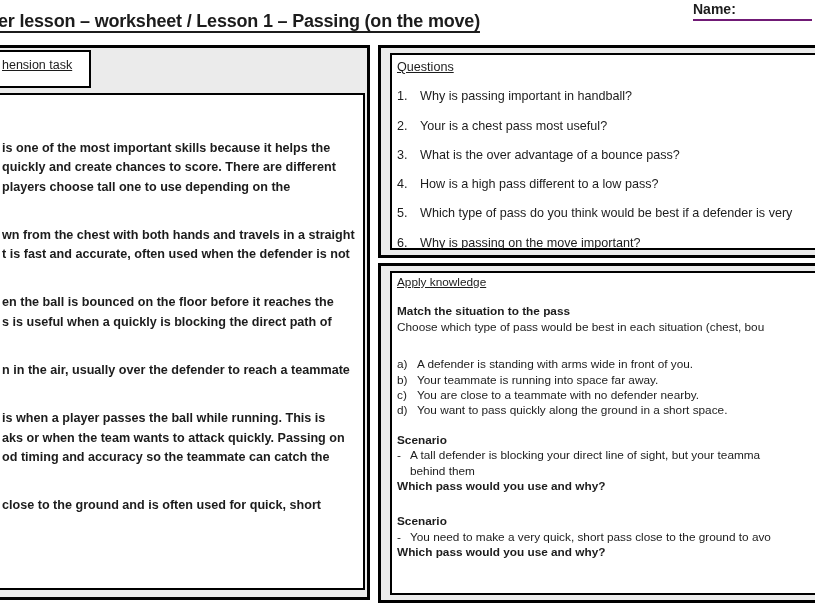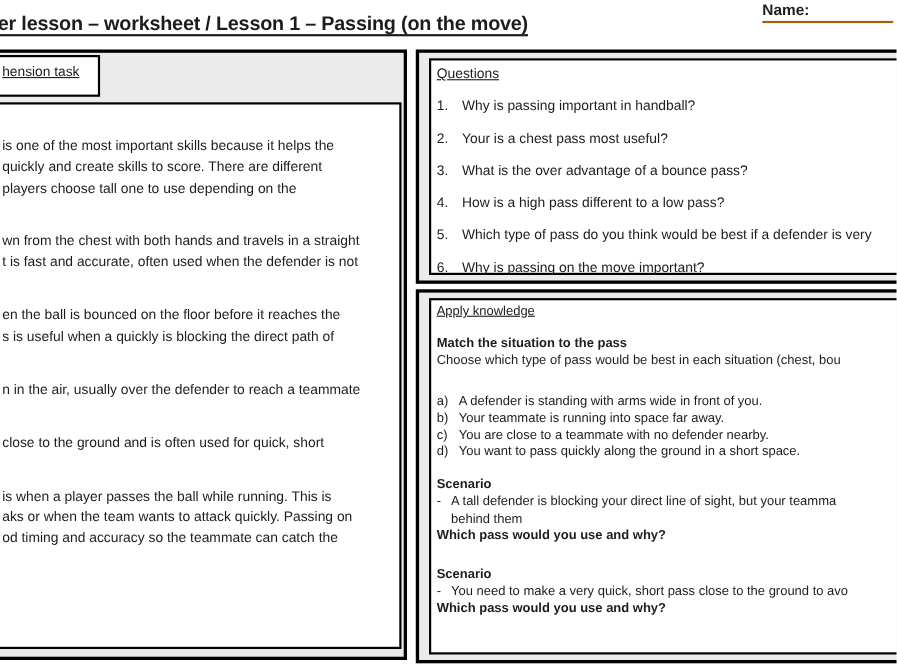--- a/index.html
+++ b/index.html
@@ -15,21 +15,21 @@
   .title{
     position:absolute;left:-2px;top:11px;
     font-size:18px;font-weight:bold;letter-spacing:-0.2px;
     white-space:nowrap;
     text-decoration:underline;
     text-decoration-thickness:2px;
     text-underline-offset:4px;
   }
   .name-block{
     position:absolute;left:693px;top:1px;width:119px;
-    border-bottom:2px solid #a16207;
+    border-bottom:2px solid #701a75;
     font-size:14px;font-weight:bold;
     padding-bottom:2px;
   }
   
   .outer{
     position:absolute;
     background:#ebebeb;
     border:3px solid #000;
     box-sizing:border-box;
   }
@@ -48,21 +48,21 @@
     font-size:12.5px;
     text-decoration:underline;
     white-space:nowrap;
     z-index:2;
   }
   #comp-inner{
     left:-14px;top:93px;width:379px;height:497px;
     padding:28px 6px 0 14px;
     font-size:12.6px;line-height:19.3px;
   }
-  #comp-inner .para{margin:0 0 29px 0;}
+  #comp-inner .para{margin:16px 0 29px 0;font-weight:bold;}
   .line{white-space:nowrap;}
   #q-inner{
     left:390px;top:53px;width:440px;height:197px;
     padding:3px 0 0 5px;
     font-size:12.6px;line-height:19.3px;
   }
   .sec-heading{text-decoration:underline;white-space:nowrap;}
   .q-row{display:flex;margin-top:10px;white-space:nowrap;}
   .q-num{width:23px;flex:0 0 23px;}
   #a-inner{
@@ -90,41 +90,41 @@
   <span>Name:</span>
 </div>
 
 <div class="outer" id="comp-outer"></div>
 <div class="inner" id="comp-label">
   <span>hension task</span>
 </div>
 <div class="inner" id="comp-inner">
   <div class="para">
     <div class="line">is one of the most important skills because it helps the</div>
-    <div class="line">quickly and create skills to score. There are different</div>
+    <div class="line">quickly and create chances to score. There are different</div>
     <div class="line">players choose tall one to use depending on the</div>
   </div>
   <div class="para">
     <div class="line">wn from the chest with both hands and travels in a straight</div>
     <div class="line">t is fast and accurate, often used when the defender is not</div>
   </div>
   <div class="para">
     <div class="line">en the ball is bounced on the floor before it reaches the</div>
     <div class="line">s is useful when a quickly is blocking the direct path of</div>
   </div>
   <div class="para">
     <div class="line">n in the air, usually over the defender to reach a teammate</div>
   </div>
   <div class="para">
-    <div class="line">close to the ground and is often used for quick, short</div>
-  </div>
-  <div class="para">
     <div class="line">is when a player passes the ball while running. This is</div>
     <div class="line">aks or when the team wants to attack quickly. Passing on</div>
     <div class="line">od timing and accuracy so the teammate can catch the</div>
+  </div>
+  <div class="para">
+    <div class="line">close to the ground and is often used for quick, short</div>
   </div>
 </div>
 
 <div class="outer" id="q-outer"></div>
 <div class="inner" id="q-inner">
   <div class="sec-heading">Questions</div>
   <div class="q-row">
     <span class="q-num">1.</span>
     <span>Why is passing important in handball?</span>
   </div>

